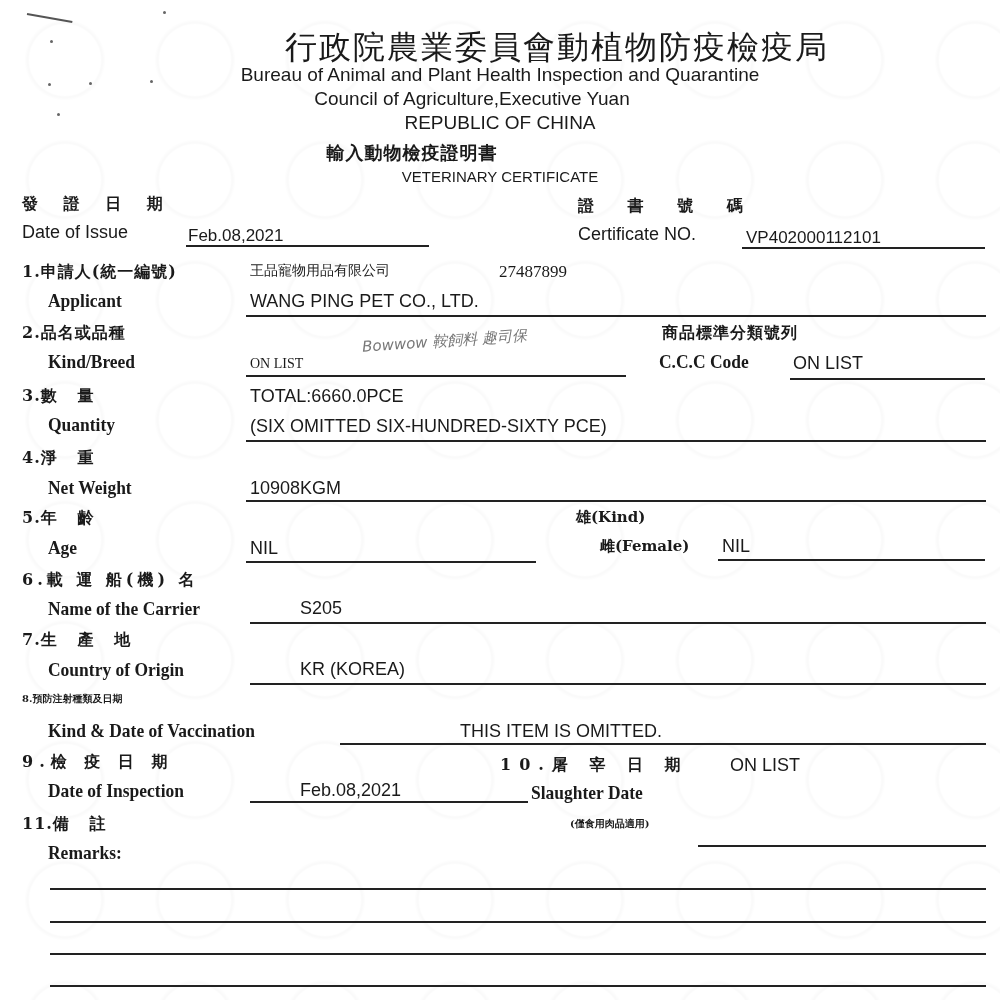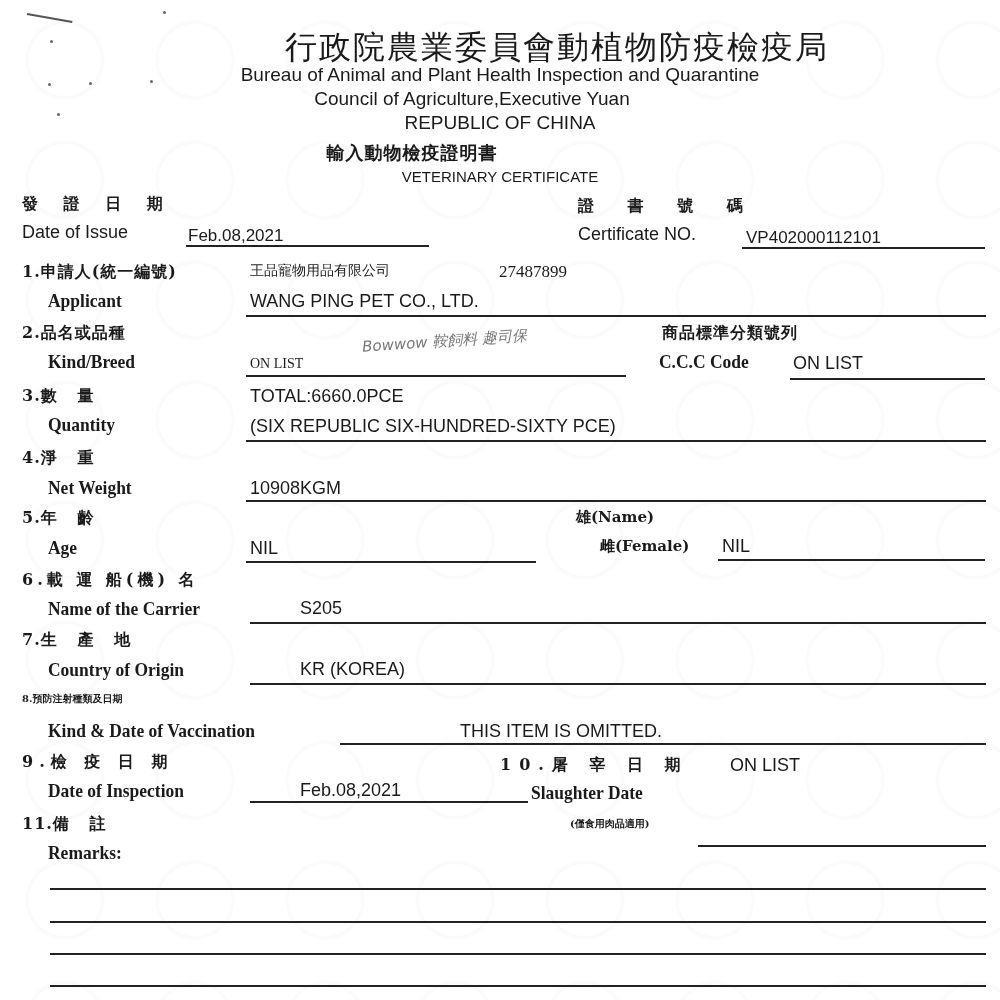--- a/index.html
+++ b/index.html
@@ -97,34 +97,34 @@
 <div class="line" style="left:246px;top:375px;width:380px;"></div>
 
 <div class="abs label-cjk" style="left:662px;top:323px;">商品標準分類號列</div>
 <div class="abs label-en" style="left:659px;top:351px;">C.C.C Code</div>
 <div class="abs value" style="left:793px;top:353px;">ON LIST</div>
 <div class="line" style="left:790px;top:378px;width:195px;"></div>
 
 <div class="abs label-cjk" style="left:22px;top:386px;white-space:pre;">3.數   量</div>
 <div class="abs label-en" style="left:48px;top:414px;">Quantity</div>
 <div class="abs value" style="left:250px;top:386px;">TOTAL:6660.0PCE</div>
-<div class="abs value" style="left:250px;top:416px;">(SIX REPUBLIC SIX-HUNDRED-SIXTY PCE)</div>
+<div class="abs value" style="left:250px;top:416px;">(SIX OMITTED SIX-HUNDRED-SIXTY PCE)</div>
 <div class="line" style="left:246px;top:440px;width:740px;"></div>
 
 <div class="abs label-cjk" style="left:22px;top:448px;white-space:pre;">4.淨   重</div>
 <div class="abs label-en" style="left:48px;top:477px;">Net Weight</div>
 <div class="abs value" style="left:250px;top:478px;">10908KGM</div>
 <div class="line" style="left:246px;top:500px;width:740px;"></div>
 
 <div class="abs label-cjk" style="left:22px;top:508px;white-space:pre;">5.年   齡</div>
 <div class="abs label-en" style="left:48px;top:537px;">Age</div>
 <div class="abs value" style="left:250px;top:538px;">NIL</div>
 <div class="line" style="left:246px;top:561px;width:290px;"></div>
 
-<div class="abs" style="left:576px;top:508px;font-family:'DejaVu Serif',serif;font-weight:bold;font-size:15px;">雄(Name)</div>
+<div class="abs" style="left:576px;top:508px;font-family:'DejaVu Serif',serif;font-weight:bold;font-size:15px;">雄(Kind)</div>
 <div class="abs" style="left:576px;top:537px;font-family:'DejaVu Serif',serif;font-weight:bold;font-size:15px;margin-left:24px;">雌(Female)</div>
 <div class="abs value" style="left:722px;top:536px;">NIL</div>
 <div class="line" style="left:718px;top:559px;width:267px;"></div>
 
 <div class="abs label-cjk" style="left:22px;top:570px;white-space:pre;letter-spacing:4px;">6.載 運 船(機) 名</div>
 <div class="abs label-en" style="left:48px;top:598px;">Name of the Carrier</div>
 <div class="abs value" style="left:300px;top:598px;">S205</div>
 <div class="line" style="left:250px;top:622px;width:736px;"></div>
 
 <div class="abs label-cjk" style="left:22px;top:630px;white-space:pre;">7.生   產   地</div>

